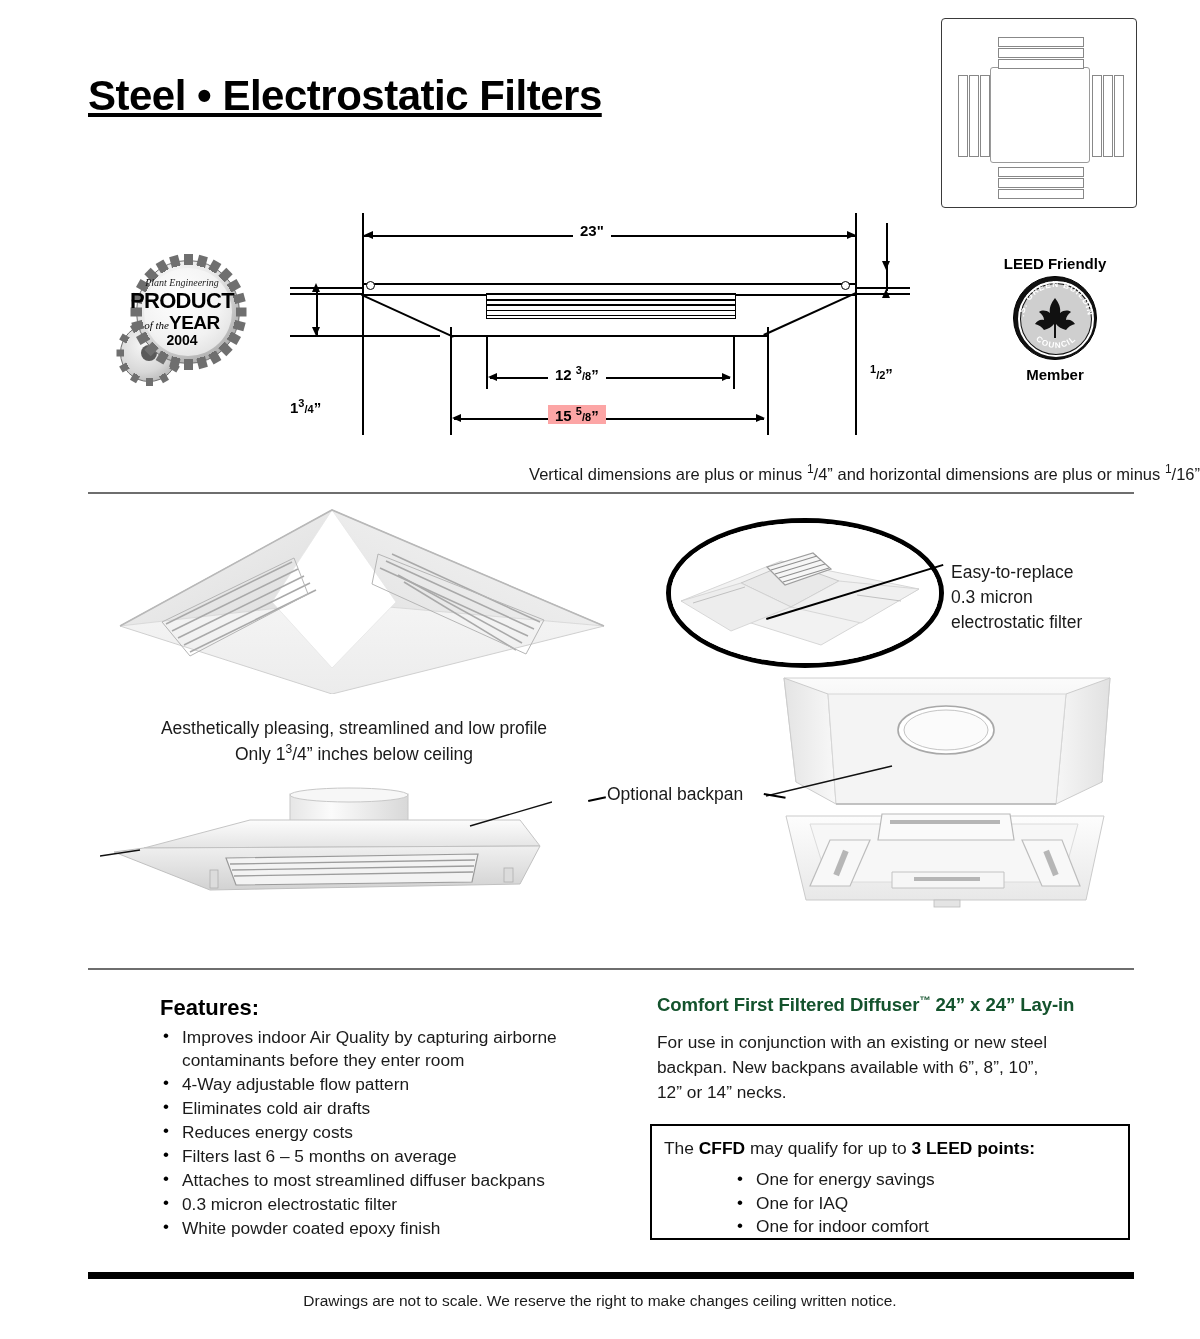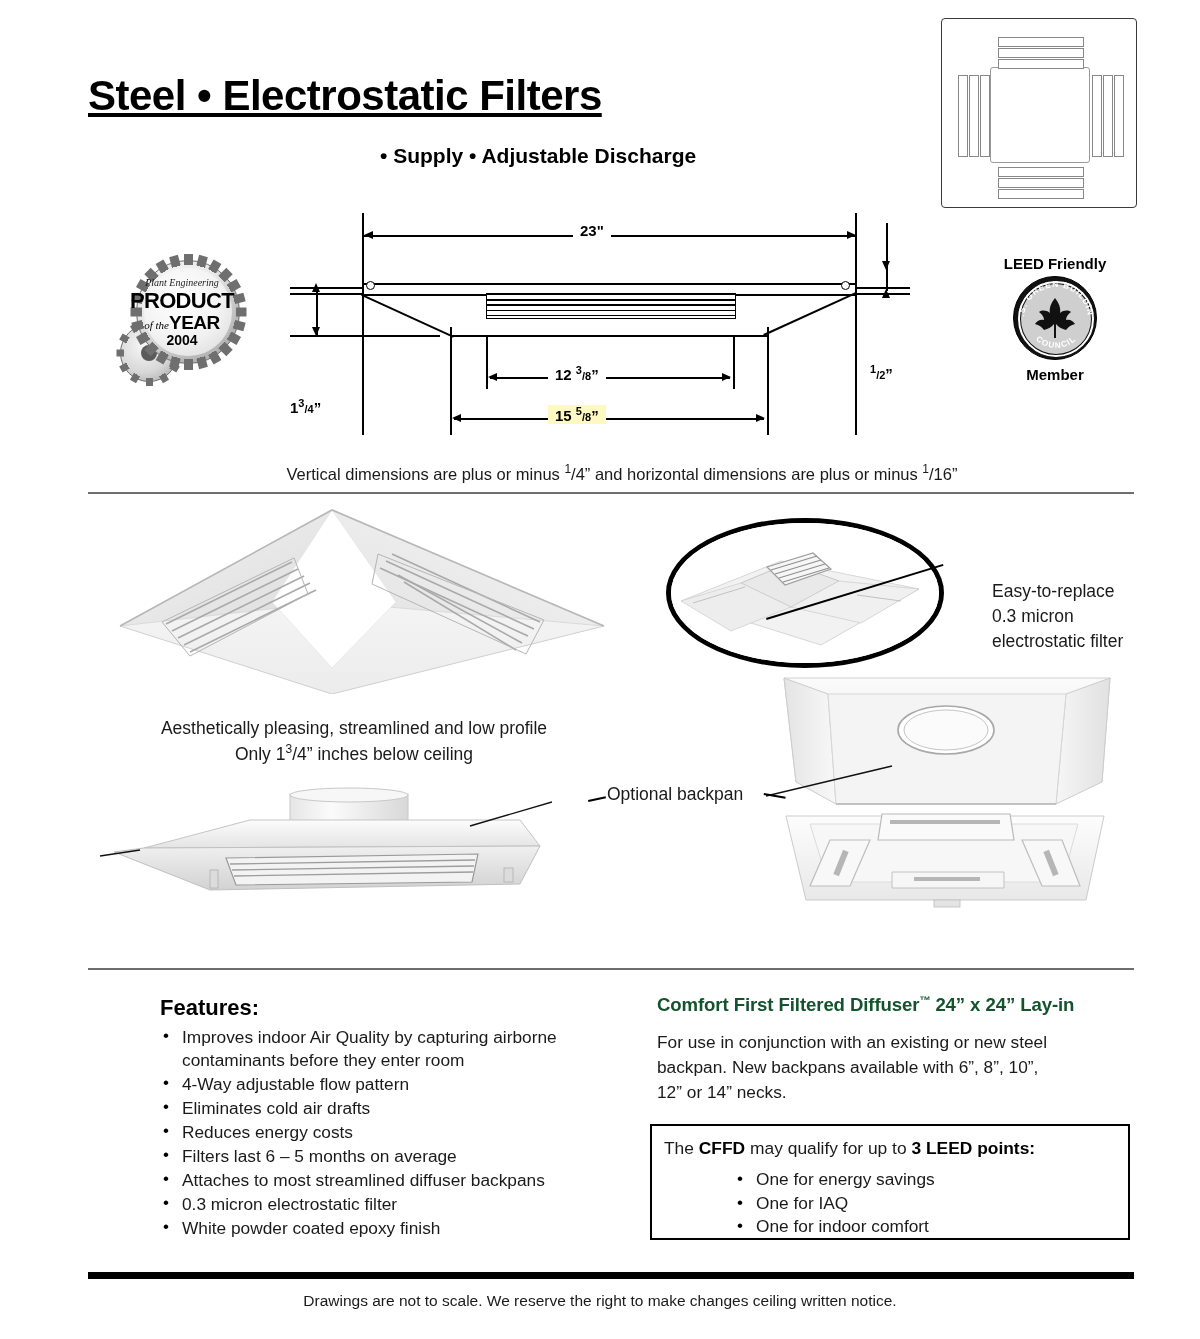--- a/index.html
+++ b/index.html
@@ -136,21 +136,21 @@
   .leed-leaf {
     position:absolute; left:50%; top:50%; width:46px; height:44px; margin:-22px 0 0 -23px;
   }
   .leed-member { font-size:15px; font-weight:bold; color:#000; margin-top:6px; }
   .leed-arc { position:absolute; left:0; top:0; width:84px; height:84px; }
   .leed-arc text { font-size:8.2px; font-weight:bold; fill:#ffffff;
      font-family:"Liberation Sans", sans-serif; letter-spacing:1.1px; }
 
   
   .tolerance {
-    position:absolute; left:0; top:462px; width:1200px; text-align:center;
+    position:absolute; left:0; top:462px; width:1200px; text-align:right;
     font-size:16.5px; color:#1a1a1a;padding-left:44px;
   }
   .tolerance sup { font-size:12px; }
 
   
   .rule-thin {
     position:absolute; left:88px; width:1046px; height:2px; background:#6e6e6e;
   }
   .rule-thick {
     position:absolute; left:88px; width:1046px; height:7px; background:#000;
@@ -171,21 +171,21 @@
     position:absolute; left:6px; top:2px; width:278px; height:150px;
     border:5px solid #000; border-radius:50%; overflow:hidden; background:#fff;
   }
 
   
   .backpan { left:766px; top:672px; width:362px; height:236px; }
 
   .callout {
     position:absolute; font-size:17.5px; color:#1a1a1a; line-height:1.42;
   }
-  .callout-filter { left:992px; top:560px; width:200px;margin-top:19px; }
+  .callout-filter { left:951px; top:560px; width:200px; }
   .callout-backpan { left:607px; top:782px; font-size:17.5px; white-space:nowrap; }
   .caption-center {
     position:absolute; left:104px; top:716px; width:500px;
     text-align:center; font-size:17.5px; color:#1a1a1a; line-height:1.45;
   }
   .caption-center sup { font-size:12px; }
 
   .leader { position:absolute; background:#000; height:1.6px; transform-origin:0 0; }
 
   
@@ -233,21 +233,20 @@
     font-size:15.5px; color:#1a1a1a;
     font-family:"Liberation Sans Narrow","Liberation Sans", sans-serif;
   }
 </style>
 </head>
 <body>
 
 <div class="page">
 
   <div class="title">Steel • Electrostatic Filters</div>
-  <div class="subtitle">• Supply • Adjustable Discharge</div>
 
   <div class="planview">
     <div class="pv-center"></div>
 
     <div class="pv-louver pv-h" style="left:56px; top:18px; width:86px;"></div>
     <div class="pv-louver pv-h" style="left:56px; top:29px; width:86px;"></div>
     <div class="pv-louver pv-h" style="left:56px; top:40px; width:86px;"></div>
 
     <div class="pv-louver pv-h" style="left:56px; top:148px; width:86px;"></div>
     <div class="pv-louver pv-h" style="left:56px; top:159px; width:86px;"></div>
@@ -326,21 +325,21 @@
     <div class="grille"></div>
 
     <div class="ln hl" style="left:200px; top:172px; width:240px;"></div>
     <div class="arrowL" style="left:198px; top:168px;"></div>
     <div class="arrowR" style="left:432px; top:168px;"></div>
     <div class="dimtext" style="left:258px; top:159px; background:#fff; padding:0 7px;">12&nbsp;<span class="frac">3</span><span class="fracd">/8</span>”</div>
 
     <div class="ln hl" style="left:164px; top:213px; width:310px;"></div>
     <div class="arrowL" style="left:162px; top:209px;"></div>
     <div class="arrowR" style="left:466px; top:209px;"></div>
-    <div class="dimtext" style="left:258px; top:200px; background:#fef9c3; padding:0 7px;">15&nbsp;<span class="frac">5</span><span class="fracd">/8</span>”</div>
+    <div class="dimtext" style="left:258px; top:200px; background:#fca5a5; padding:0 7px;">15&nbsp;<span class="frac">5</span><span class="fracd">/8</span>”</div>
 
     <div class="ln vl" style="left:26px; top:86px; height:44px;"></div>
     <div class="arrowU" style="left:22px; top:78px;"></div>
     <div class="arrowD" style="left:22px; top:122px;"></div>
     <div class="dimtext" style="left:0px; top:192px;">1<span class="frac">3</span><span class="fracd">/4</span>”</div>
 
     <div class="ln vl" style="left:596px; top:18px; height:68px;"></div>
     <div class="arrowD" style="left:592px; top:56px;"></div>
     <div class="arrowU" style="left:592px; top:84px;"></div>
     <div class="dimtext" style="left:580px; top:158px;"><span class="frac">1</span><span class="fracd">/2</span>”</div>

